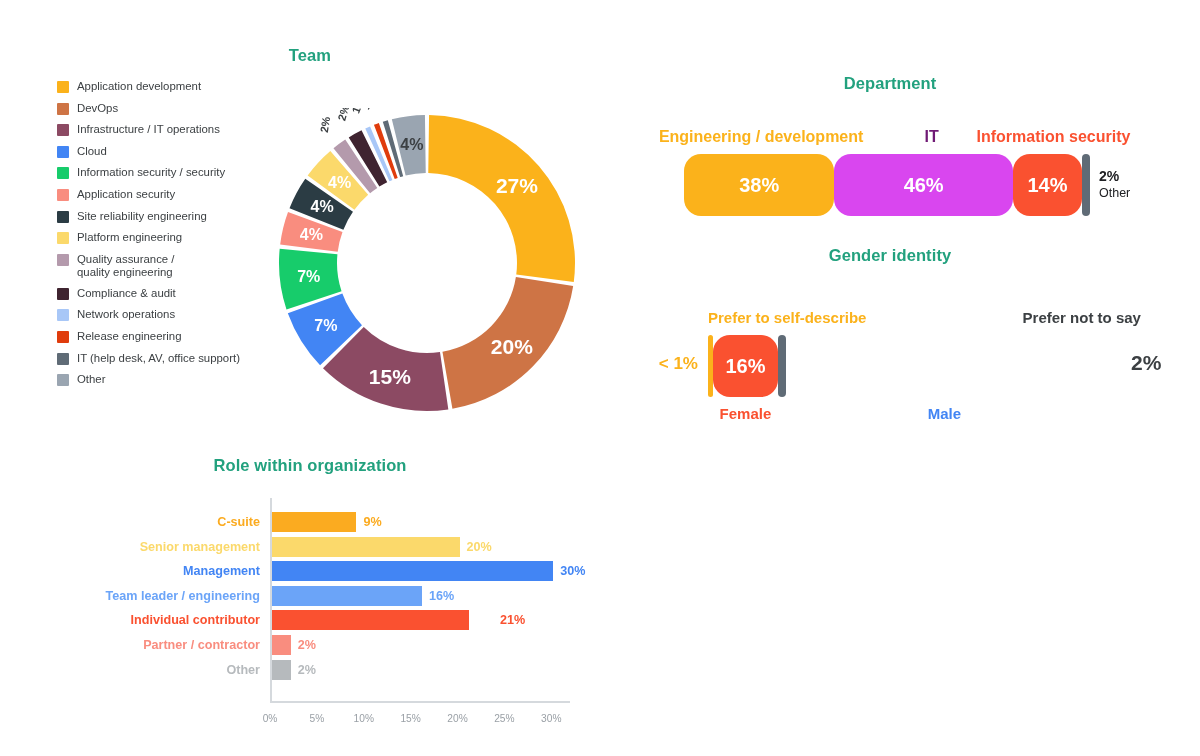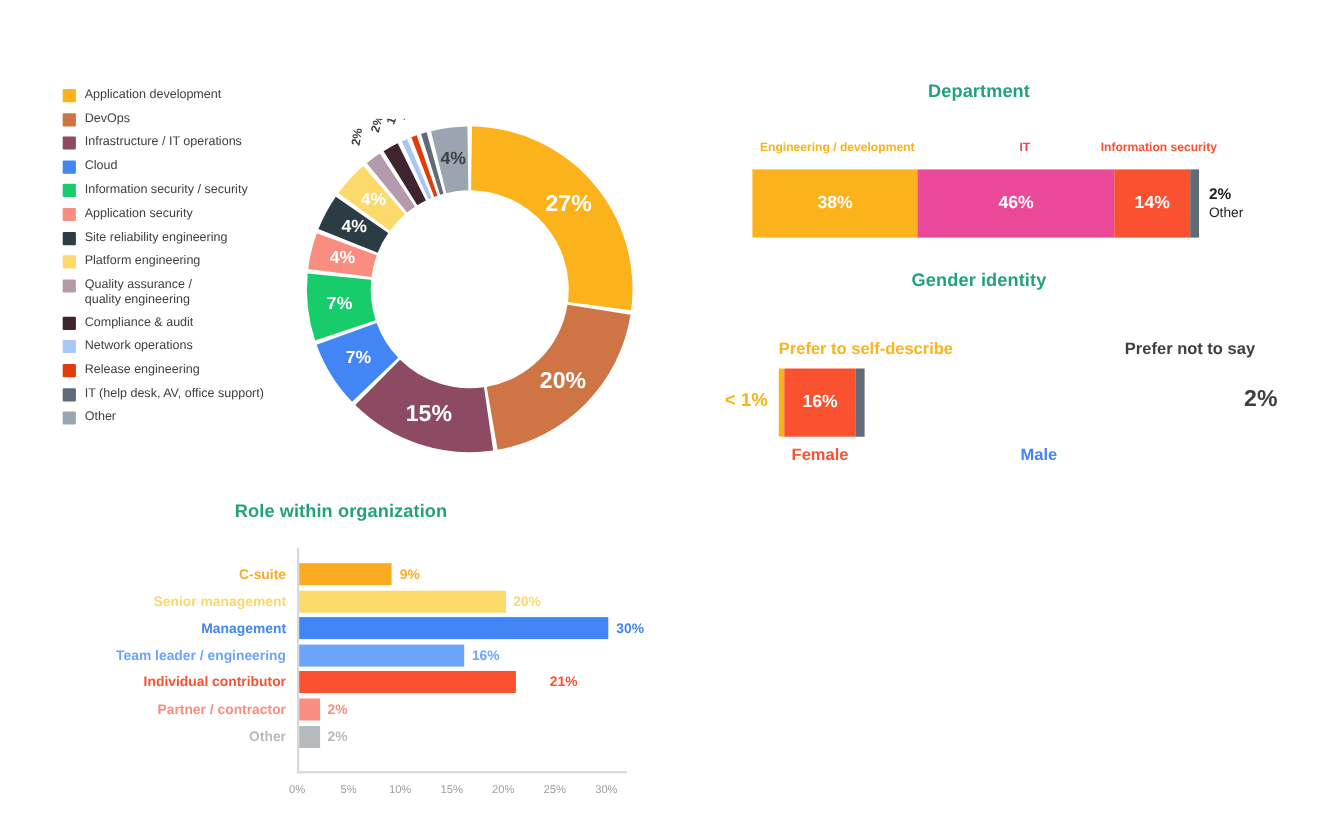--- a/index.html
+++ b/index.html
@@ -80,27 +80,28 @@
   .stackbar {
     position: absolute;
     display: flex;
     overflow: visible;
   }
   .stackseg {
     display: flex;
     align-items: center;
     justify-content: center;
     color: #ffffff;
+    font-size: 20px;
+    font-weight: bold;
+    height: 100%;
+    border-radius: 17px;
+  }
+  .seg-top-label {
+    position: absolute;
     font-size: 16px;
-    font-weight: bold;
-    height: 100%;
-  }
-  .seg-top-label {
-    position: absolute;
-    font-size: 11px;
     font-weight: bold;
     white-space: nowrap;
     bottom: 100%;
     margin-bottom: 7px;
   }
   .outside-value {
     position: absolute;
     font-weight: bold;
     white-space: nowrap;
   }
@@ -162,20 +163,21 @@
     font-size: 10.2px;
     color: #9aa0a6;
     transform: translateX(-50%);
     white-space: nowrap;
   }
 </style>
 </head>
 <body>
 
 <section class="panel" id="team-panel">
+  <div class="chart-title panel" id="team-title">Team</div>
   <div id="team-legend">
       <div class="legend-item">
         <span class="legend-swatch" style="background: rgb(251, 178, 27);"></span>
         <span class="legend-label">Application development</span>
       </div>
       <div class="legend-item">
         <span class="legend-swatch" style="background: rgb(206, 116, 69);"></span>
         <span class="legend-label">DevOps</span>
       </div>
       <div class="legend-item">
@@ -262,29 +264,29 @@
     </div>
 </section>
 
 <section class="panel" id="dept-panel">
   <div class="chart-title panel" id="dept-title">Department</div>
   <div class="stackbar-chart" id="dept-chart" style="left:64px; top:126px; width:480px; height:62px;">
     <div class="stackbar" id="dept-bar" style="left:0; top:0; width:406px; height:62px;">
         <div class="stackseg" style="width: 154.28px; background: rgb(251, 178, 27);">
           <span>38%</span>
         </div>
-        <div class="stackseg" style="width: 183px; background: #ec4899; align-items: center;">
+        <div class="stackseg" style="width: 183px; background: #d946ef; align-items: center;">
           <span>46%</span>
         </div>
         <div class="stackseg" style="width: 71px; background: rgb(250, 81, 48);">
           <span>14%</span>
         </div>
         <div class="stackseg" style="width: 8.12px; background: rgb(95, 107, 118);"></div>
         <div class="seg-top-label" style="color: rgb(251, 178, 27); left: 77.14px; transform: translateX(-50%); bottom: auto; top: -26px; position: absolute;">Engineering / development</div>
-        <div class="seg-top-label" style="color: #ef4444; left: 247.66px; transform: translateX(-50%); bottom: auto; top: -26px; position: absolute;">IT</div>
+        <div class="seg-top-label" style="color: #701a75; left: 247.66px; transform: translateX(-50%); bottom: auto; top: -26px; position: absolute;">IT</div>
         <div class="seg-top-label" style="color: rgb(250, 81, 48); left: 369.46px; transform: translateX(-50%); bottom: auto; top: -26px; position: absolute;">Information security</div>
         <div class="outside-value" style="left: 415px; top: 14px; color: rgb(32, 33, 36);">
           <div style="font-size: 14px; font-weight: bold;">2%</div>
           <div style="font-size: 12.5px; font-weight: normal; margin-top: 2px;">Other</div>
         </div>
       </div>
   </div>
 </section>
 
 <section class="panel" id="gender-panel">

